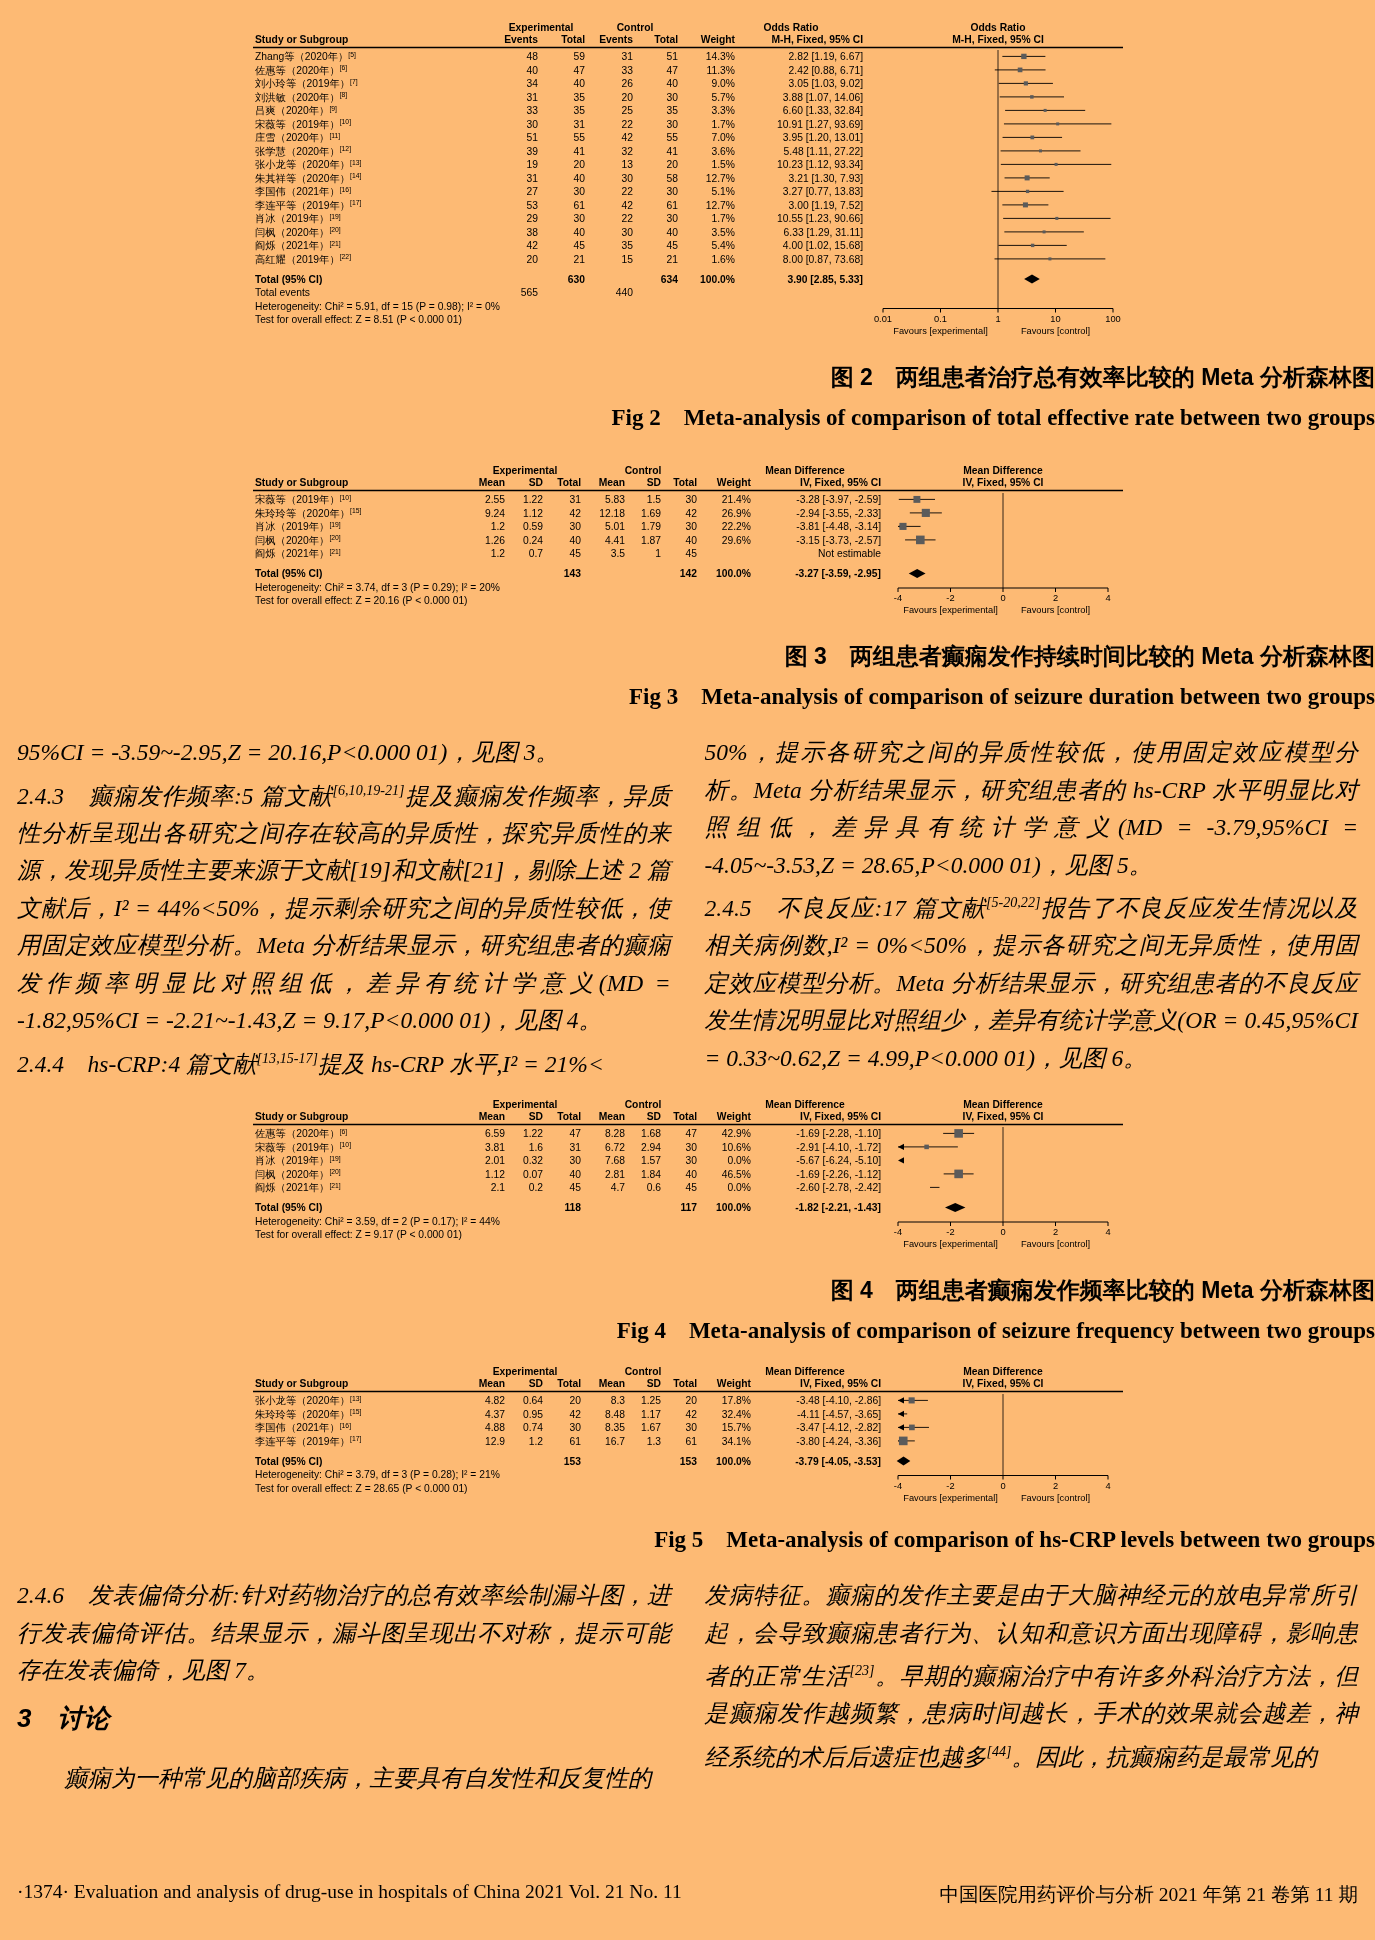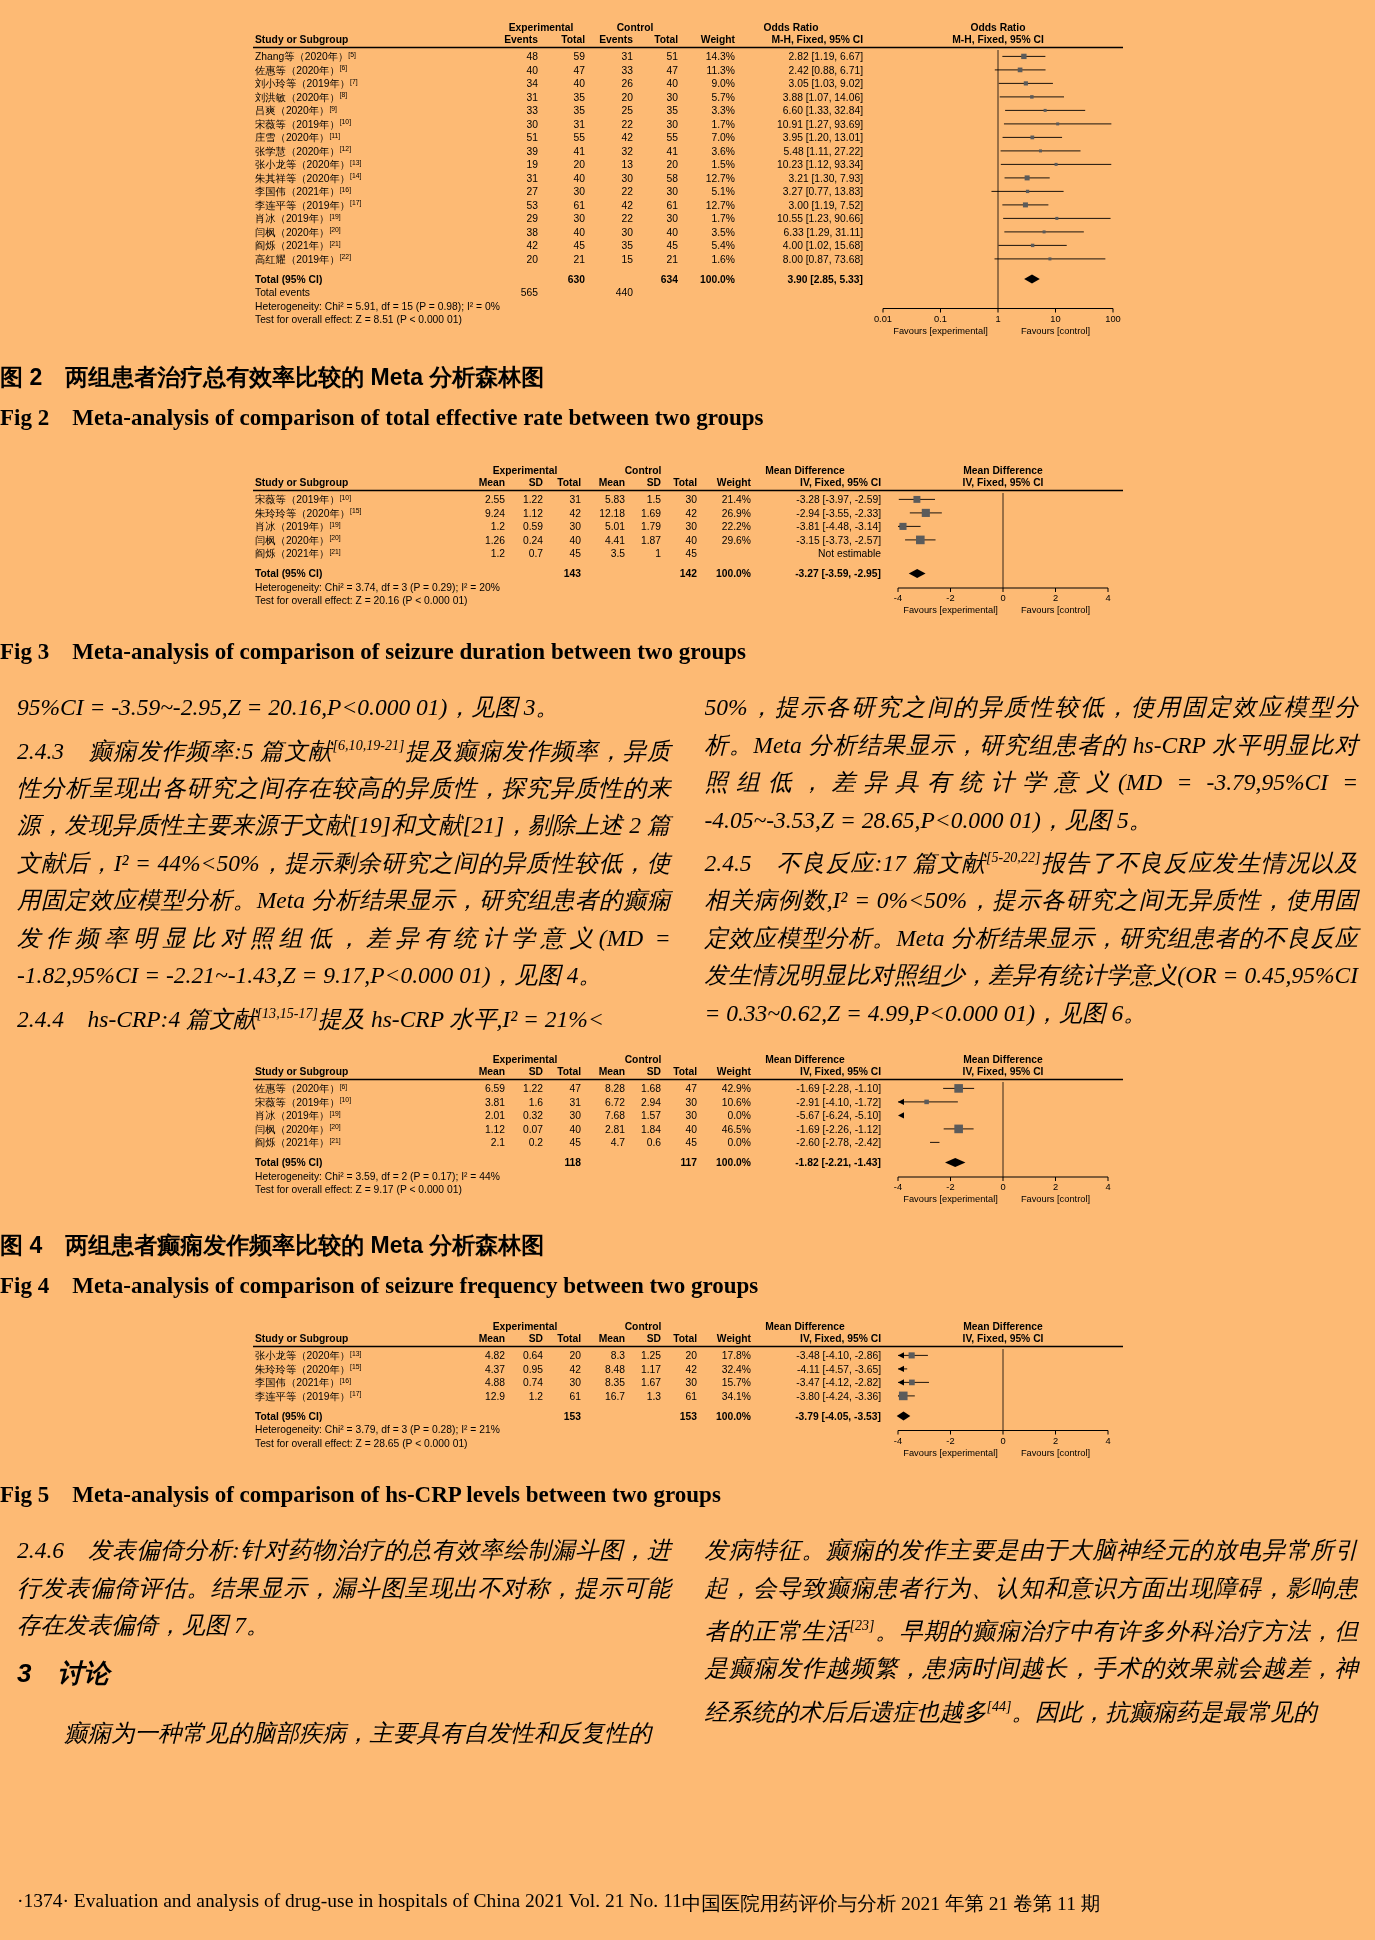--- a/index.html
+++ b/index.html
@@ -3,31 +3,31 @@
 <meta charset="utf-8">
 <style>
   html,body{margin:0;padding:0;background:#e8e8e8;}
   .page{width:1375px;height:1940px;position:relative;margin:0 auto;background:#fdba74;
         font-family:"Liberation Serif","DejaVu Serif",serif;color:#000;overflow:hidden;}
   .figwrap{width:870px;margin:0 auto;}
   #fig2-slot{padding-top:20px;}
   #fig3-slot{margin-top:30px;}
   #fig4-slot{margin-top:14px;}
   #fig5-slot{margin-top:18px;}
-  .cap{text-align:left;font-weight:bold;}
+  .cap{text-align:right;font-weight:bold;}
   .cap-cn{font-size:23px;font-family:"Liberation Sans","DejaVu Sans",sans-serif;margin-top:14px;}
   .cap-en{font-size:23px;font-family:"Liberation Serif","DejaVu Serif",serif;margin-top:9px;}
   .cols{display:flex;gap:34px;padding:0 17px;margin-top:22px;font-style:italic;}
   .col{flex:1;font-size:23.5px;line-height:37.5px;text-align:justify;}
   .para{margin:0;}
   .para.indent{text-indent:2em;}
   .col sup{font-size:0.6em;}
   .sec-heading{font-family:"Liberation Sans","DejaVu Sans",sans-serif;font-size:26px;
                font-weight:bold;margin:10px 0 24px;line-height:36px;}
-  .footer{position:absolute;left:0;right:0;bottom:23px;display:flex;justify-content:flex-start;
+  .footer{position:absolute;left:0;right:0;bottom:32px;display:flex;justify-content:space-between;
           padding:0 17px;font-size:19.5px;}
   svg text{fill:#000;}
 </style>
 </head>
 <body>
 
 <div class="page">
 
   <div class="figwrap" id="fig2-slot"><svg xmlns="http://www.w3.org/2000/svg" width="870" height="324" font-family="Liberation Sans, DejaVu Sans, sans-serif">
         <text x="288" y="11" font-size="10.3" font-weight="bold" text-anchor="middle">Experimental</text>
@@ -343,20 +343,21 @@
         <text x="697.5" y="138" font-size="9.3" text-anchor="middle">-2</text>
         <line x1="750" y1="125" x2="750" y2="129" stroke="#000" stroke-width="1"></line>
         <text x="750" y="138" font-size="9.3" text-anchor="middle">0</text>
         <line x1="802.5" y1="125" x2="802.5" y2="129" stroke="#000" stroke-width="1"></line>
         <text x="802.5" y="138" font-size="9.3" text-anchor="middle">2</text>
         <line x1="855" y1="125" x2="855" y2="129" stroke="#000" stroke-width="1"></line>
         <text x="855" y="138" font-size="9.3" text-anchor="middle">4</text>
         <text x="697.5" y="150" font-size="9.3" text-anchor="middle">Favours [experimental]</text>
         <text x="802.5" y="150" font-size="9.3" text-anchor="middle">Favours [control]</text>
       </svg></div>
+  <div class="cap cap-cn">图 3　两组患者癫痫发作持续时间比较的 Meta 分析森林图</div>
   <div class="cap cap-en">Fig 3　Meta-analysis of comparison of seizure duration between two groups</div>
 
   <section class="cols">
     <div class="col">
         <p class="para"><span>95%CI = -3.59~-2.95,Z = 20.16,P&lt;0.000 01)，见图 3。</span></p>
         <p class="para"><span>2.4.3　癫痫发作频率:5 篇文献</span><sup>[6,10,19-21]</sup><span>提及癫痫发作频率，异质性分析呈现出各研究之间存在较高的异质性，探究异质性的来源，发现异质性主要来源于文献[19]和文献[21]，剔除上述 2 篇文献后，I² = 44%&lt;50%，提示剩余研究之间的异质性较低，使用固定效应模型分析。Meta 分析结果显示，研究组患者的癫痫发作频率明显比对照组低，差异有统计学意义(MD = -1.82,95%CI = -2.21~-1.43,Z = 9.17,P&lt;0.000 01)，见图 4。</span></p>
         <p class="para"><span>2.4.4　hs-CRP:4 篇文献</span><sup>[13,15-17]</sup><span>提及 hs-CRP 水平,I² = 21%&lt;</span></p>
       </div>
     <div class="col">
         <p class="para"><span>50%，提示各研究之间的异质性较低，使用固定效应模型分析。Meta 分析结果显示，研究组患者的 hs-CRP 水平明显比对照组低，差异具有统计学意义(MD = -3.79,95%CI = -4.05~-3.53,Z = 28.65,P&lt;0.000 01)，见图 5。</span></p>

